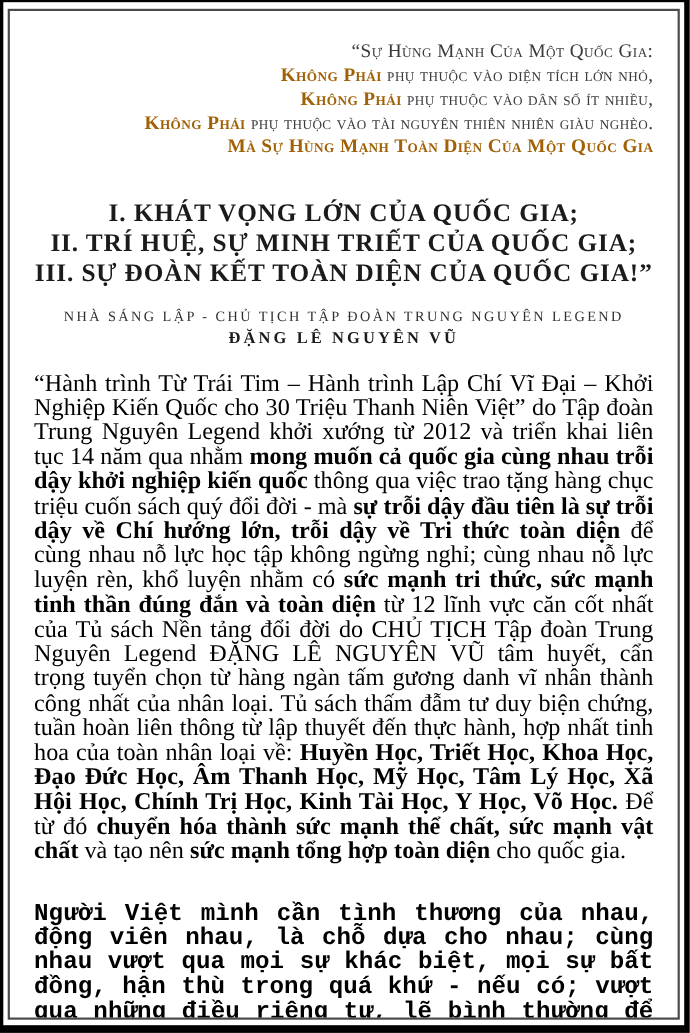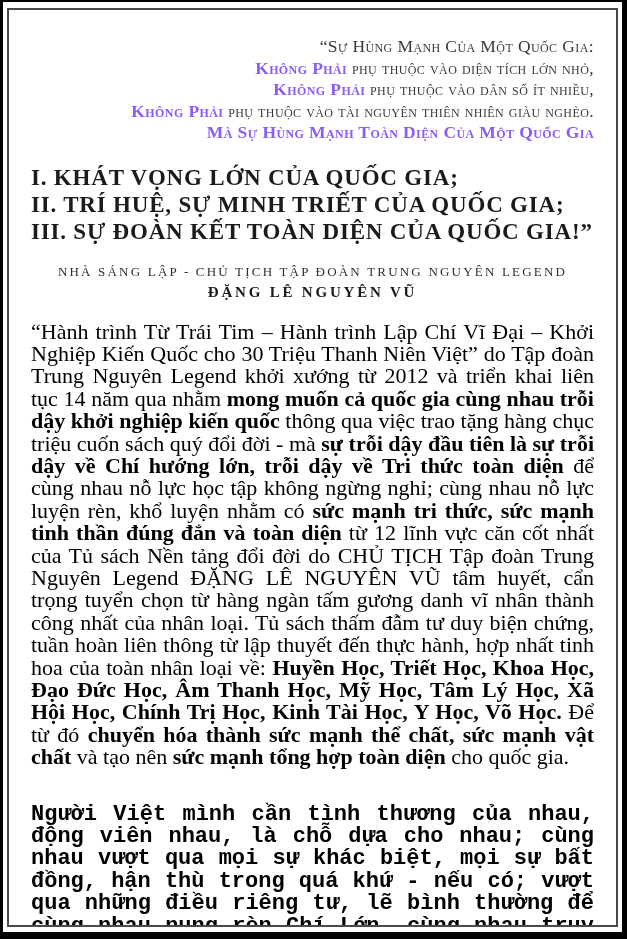--- a/index.html
+++ b/index.html
@@ -25,25 +25,25 @@
   }
   
   .epigraph {
     text-align: right;
     font-variant: small-caps;
     font-size: 17.5px;
     line-height: 21.5px;
     letter-spacing: 0.4px;
     color: #3a3a3a;
   }
-  .epigraph b { color: #8b5cf6; }
+  .epigraph b { color: #a16207; }
   
   .principles {
-    margin-top: 20px;
-    text-align: left;
+    margin-top: 36px;
+    text-align: center;
     font-weight: bold;
     font-size: 23px;
     line-height: 27px;
     letter-spacing: 0.8px;
     color: #1b1b1b;
   }
   
   .attribution { margin-top: 19px; text-align: center; }
   .attr-role {
     font-size: 13px;

